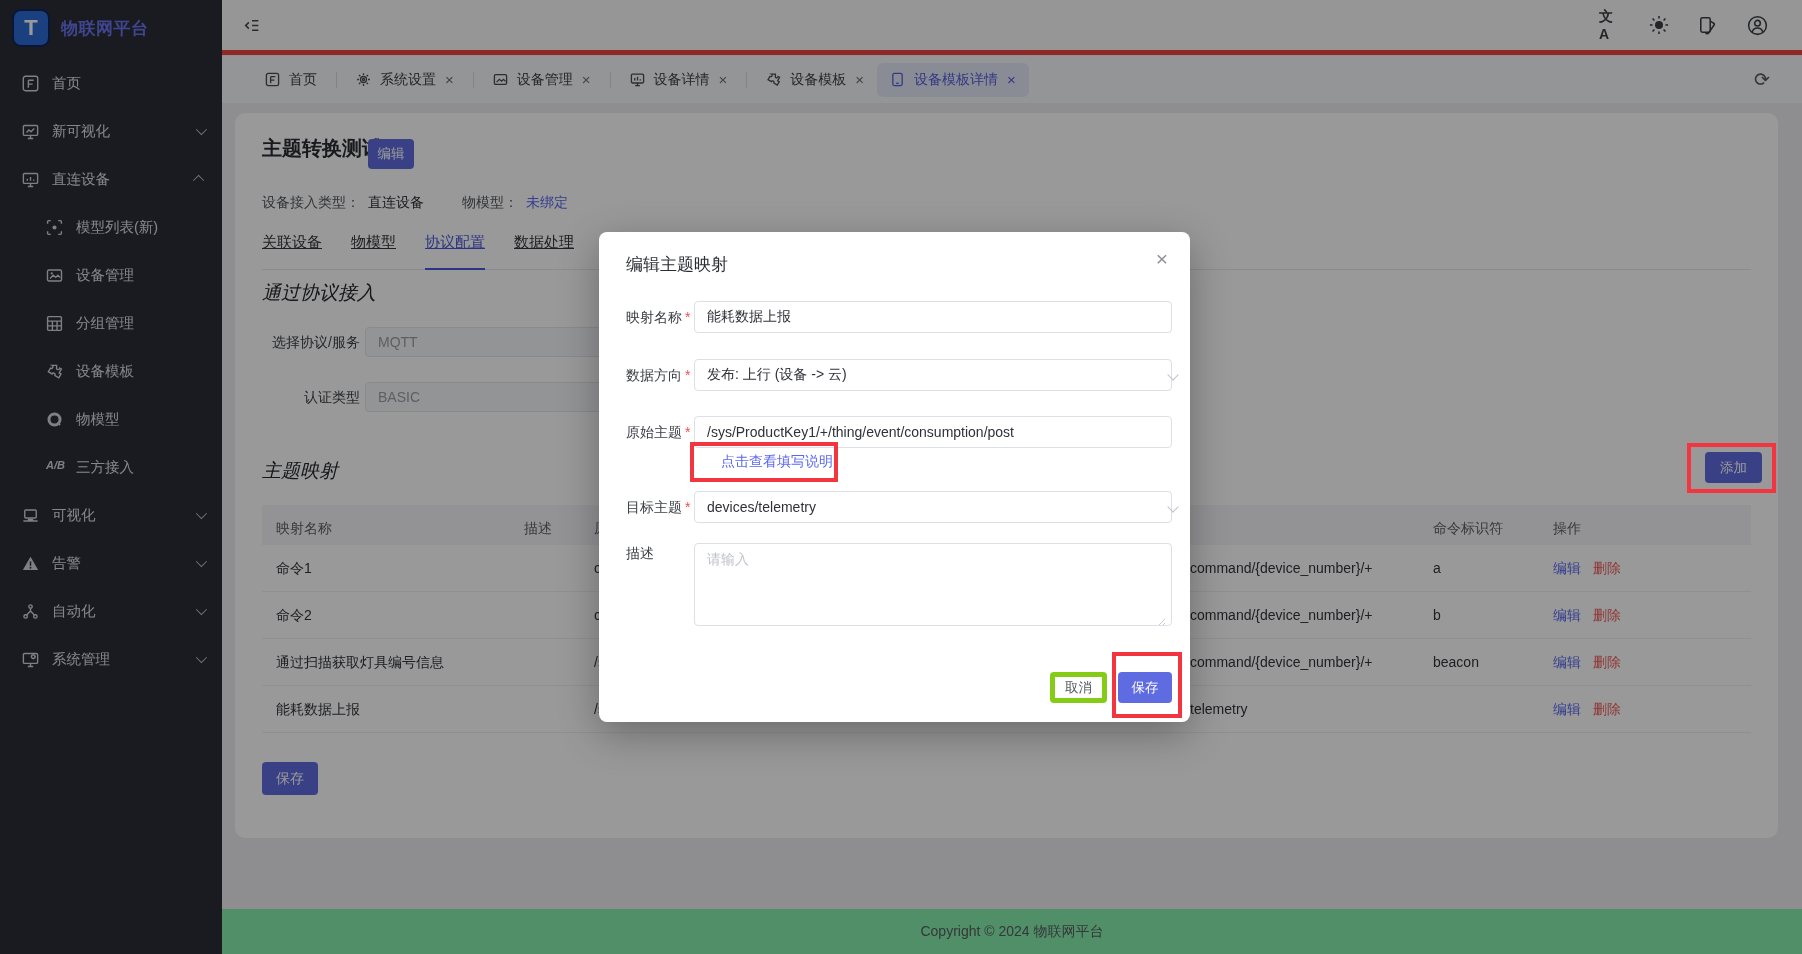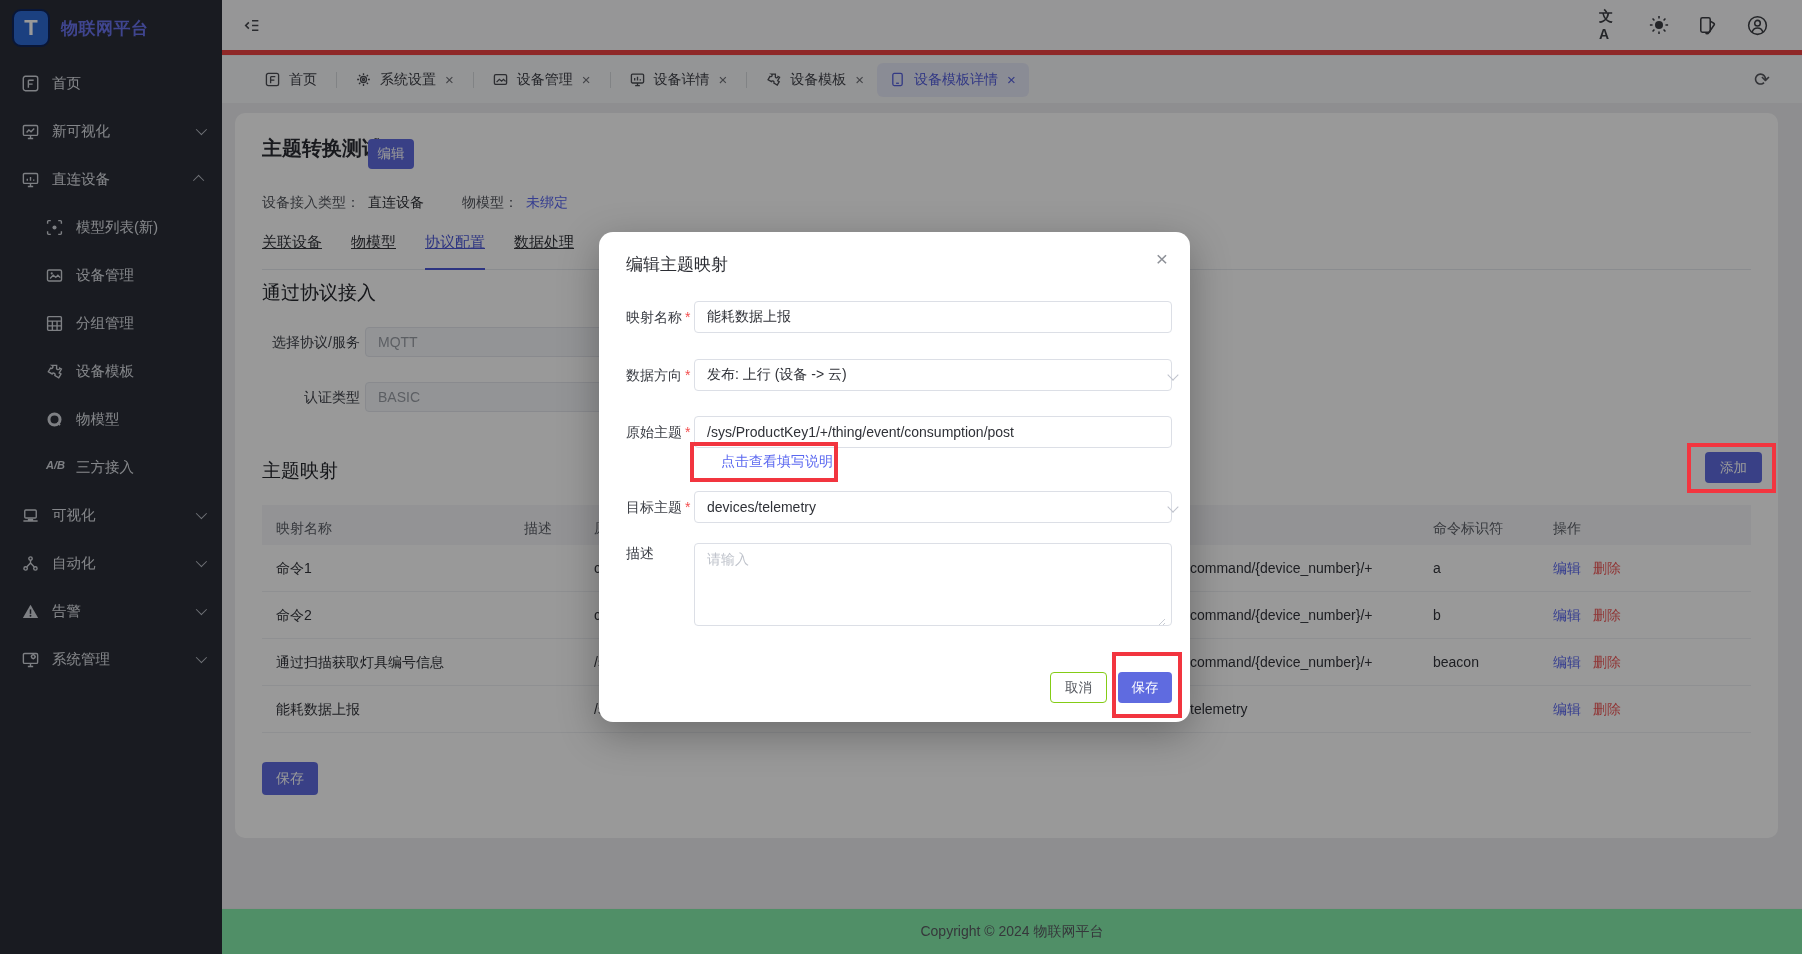--- a/index.html
+++ b/index.html
@@ -61,21 +61,21 @@
   .meta-row b { font-weight:400; color:#2f3137; }
   .meta-gap { width:22px; }
   .link { color:#5b68f0; cursor:pointer; }
 
   .ctabs { position:absolute; left:27px; top:120px; right:27px; height:37px; display:flex; gap:29px;
     border-bottom:1px solid #e7e9ee; }
   .ctab { font-size:15px; color:#33353b; padding-bottom:14px; position:relative; cursor:pointer; white-space:nowrap;text-decoration:underline; }
   .ctab.active { color:#4c58d8; }
   .ctab.active::after { content:""; position:absolute; left:0; right:0; bottom:-1px; height:2px; background:#4c58d8; }
 
-  .sec-title { position:absolute; left:27px; font-size:19px; color:#26282e; font-weight:500; }
+  .sec-title { position:absolute; left:27px; font-size:19px; color:#26282e; font-weight:500;font-style:italic; }
   .form-label { position:absolute; left:27px; width:98px; text-align:right; font-size:14px; color:#3f424a; line-height:30px; }
   .dis-input { position:absolute; left:130px; width:420px; height:30px; background:#f5f7fa;
     border:1px solid #e4e7ed; border-radius:4px; color:#9a9ea6; font-size:14px; padding:0 12px;
     font-family:inherit; }
   .add-btn { position:absolute; left:1470px; top:339px; width:57px; height:31px; }
 
   .tbl { position:absolute; left:27px; top:392px; right:27px; }
   .trow { position:relative; height:47px; border-bottom:1px solid #eef0f3; font-size:14px; color:#33353b; }
   .thead { height:40px; background:#f5f6f9; color:#5d6068; border-bottom:none; font-size:14px; }
   .cell { position:absolute; top:0; line-height:inherit; white-space:nowrap; overflow:hidden; }
@@ -92,39 +92,39 @@
   .save-btn-bottom { position:absolute; left:27px; top:649px; width:56px; height:33px; font-size:14px; }
 
   
   .footer { position:absolute; left:222px; right:0; bottom:0; height:46px; background:#86efac;
     border-top:1px solid #e9e9ec; display:flex; align-items:center; justify-content:center;
     font-size:14px; color:#5a5d63; }
 
   
   .overlay { position:absolute; inset:0; background:rgba(0,0,0,0.40); z-index:40; }
   .modal { position:absolute; left:599px; top:232px; width:591px; height:490px; background:#fff;
-    border-radius:14px; box-shadow:0 12px 40px rgba(0,0,0,.3); z-index:50;text-decoration:underline; }
+    border-radius:8px; box-shadow:0 12px 40px rgba(0,0,0,.3); z-index:50;text-decoration:underline; }
   .modal-title { position:absolute; left:27px; top:21px; font-size:17px; color:#2b2d33; }
   .modal-close { position:absolute; right:22px; top:16px; font-size:21px; color:#8d9097; cursor:pointer; line-height:1; }
   .m-label { position:absolute; left:27px; font-size:14px; color:#3a3d44; line-height:32px; white-space:nowrap; }
   .req { color:#f34d4d; margin-left:3px; }
   .m-input { position:absolute; left:95px; width:478px; height:32px; border:1px solid #dcdfe6; border-radius:4px;
     font-size:14px; color:#2f3137; padding:0 12px; font-family:inherit; background:#fff; }
   .m-select { padding-right:30px; display:flex; align-items:center; cursor:pointer; }
   .sel-chev { position:absolute; right:13px; top:11px; width:8px; height:8px;
     border-right:1.5px solid #bfc3cc; border-bottom:1.5px solid #bfc3cc; transform:rotate(45deg); }
   .help-link { position:absolute; left:108px; top:221px; font-size:14px; color:#5b68f0; cursor:pointer;margin-left:14px; }
   .m-textarea { position:absolute; left:95px; top:311px; width:478px; height:83px; border:1px solid #dcdfe6;
     border-radius:4px; font-size:14px; padding:7px 12px; resize:none; font-family:inherit; color:#2f3137; }
   .m-textarea::placeholder { color:#bfc3cb; }
   .resize-corner { position:absolute; left:557px; top:384px; width:9px; height:9px;
     background:repeating-linear-gradient(135deg,transparent,transparent 2px,#c8ccd4 2px,#c8ccd4 3px);
     clip-path:polygon(100% 0,100% 100%,0 100%); pointer-events:none; }
   .m-cancel { position:absolute; left:451px; top:440px; width:57px; height:31px; background:#fff;
-    border:1px solid #84cc16; color:#55585f; font-size:13.5px; }
+    border:5px solid #84cc16; color:#55585f; font-size:13.5px; }
   .m-save { position:absolute; left:519px; top:440px; width:54px; height:31px; }
 
   
   .redbox { position:absolute; border:4px solid #f2353f; z-index:60; pointer-events:none; }
   .rb-help { left:690px; top:442px; width:148px; height:40px; }
   .rb-save { left:1112px; top:652px; width:70px; height:66px; }
   .rb-add  { left:1687px; top:443px; width:89px; height:50px; }
 </style>
 </head>
 <body>
@@ -229,40 +229,40 @@
             <rect x="2.6" y="2.8" width="10.8" height="7.6" rx="1"></rect>
             <path d="M1.3 13.2h13.4M5.5 11.8h5"></path>
           </svg>
       </span>
       <span>可视化</span>
       <span class="chev chevron down"></span>
     </div>
 
     <div class="nav-item">
       <span class="ic">
+        <svg viewBox="0 0 16 16" width="17" height="17">
+            <path d="M8 1.6L15.2 14H.8z" fill="currentColor"></path>
+            <path d="M8 6v4.2" stroke="#2a2e37" stroke-width="1.4"></path>
+            <circle cx="8" cy="12" r=".9" fill="#2a2e37"></circle>
+          </svg>
+      </span>
+      <span>告警</span>
+      <span class="chev chevron down"></span>
+    </div>
+
+    <div class="nav-item">
+      <span class="ic">
         <svg viewBox="0 0 16 16" width="17" height="17" fill="none" stroke="currentColor" stroke-width="1.3">
             <circle cx="8" cy="3.4" r="1.6"></circle>
             <circle cx="3.4" cy="12.6" r="1.6"></circle>
             <circle cx="12.6" cy="12.6" r="1.6"></circle>
             <path d="M8 5v2.6M8 7.6l-3.6 3.6M8 7.6l3.6 3.6"></path>
           </svg>
       </span>
       <span>自动化</span>
-      <span class="chev chevron down"></span>
-    </div>
-
-    <div class="nav-item">
-      <span class="ic">
-        <svg viewBox="0 0 16 16" width="17" height="17">
-            <path d="M8 1.6L15.2 14H.8z" fill="currentColor"></path>
-            <path d="M8 6v4.2" stroke="#2a2e37" stroke-width="1.4"></path>
-            <circle cx="8" cy="12" r=".9" fill="#2a2e37"></circle>
-          </svg>
-      </span>
-      <span>告警</span>
       <span class="chev chevron down"></span>
     </div>
 
     <div class="nav-item">
       <span class="ic">
         <svg viewBox="0 0 16 16" width="17" height="17" fill="none" stroke="currentColor" stroke-width="1.3">
             <rect x="1.3" y="2.3" width="13.4" height="9.4" rx="1.2"></rect>
             <path d="M5.5 14.6h5M8 11.7v2.9"></path>
             <circle cx="10.6" cy="5.3" r="1.7"></circle>
             <path d="M10.6 2.9v1M10.6 6.7v1M8.3 5.3h1M11.9 5.3h1"></path>

